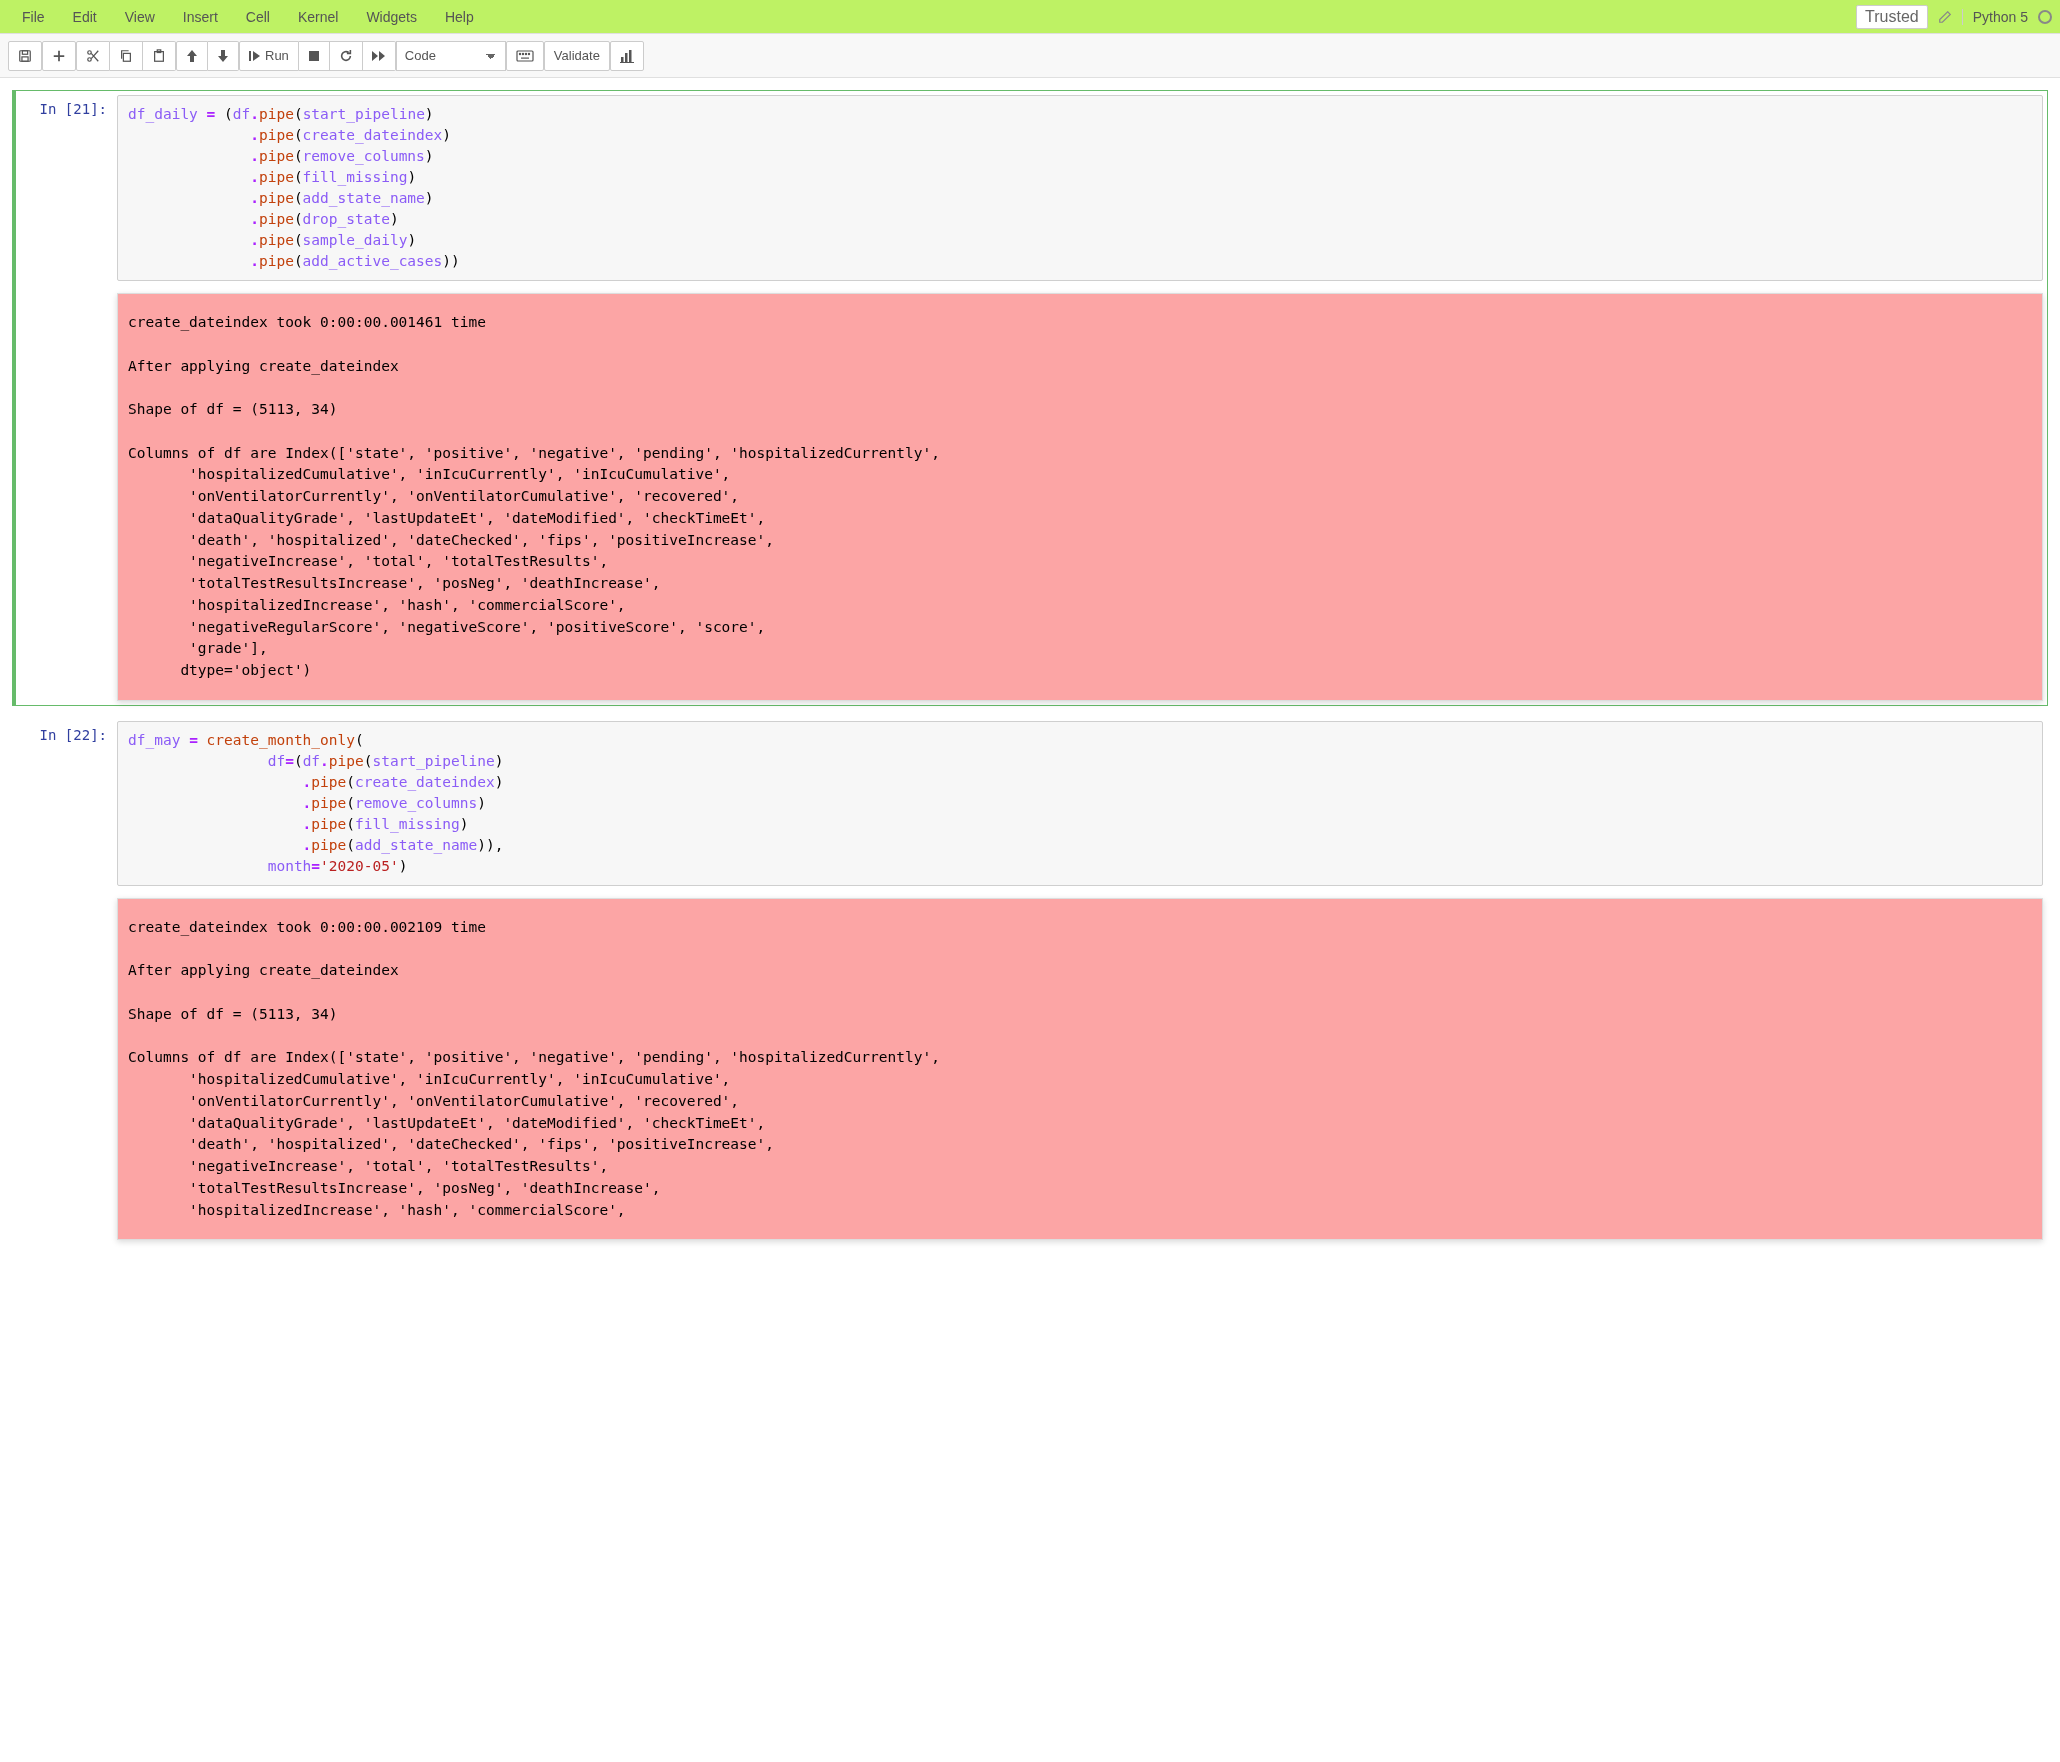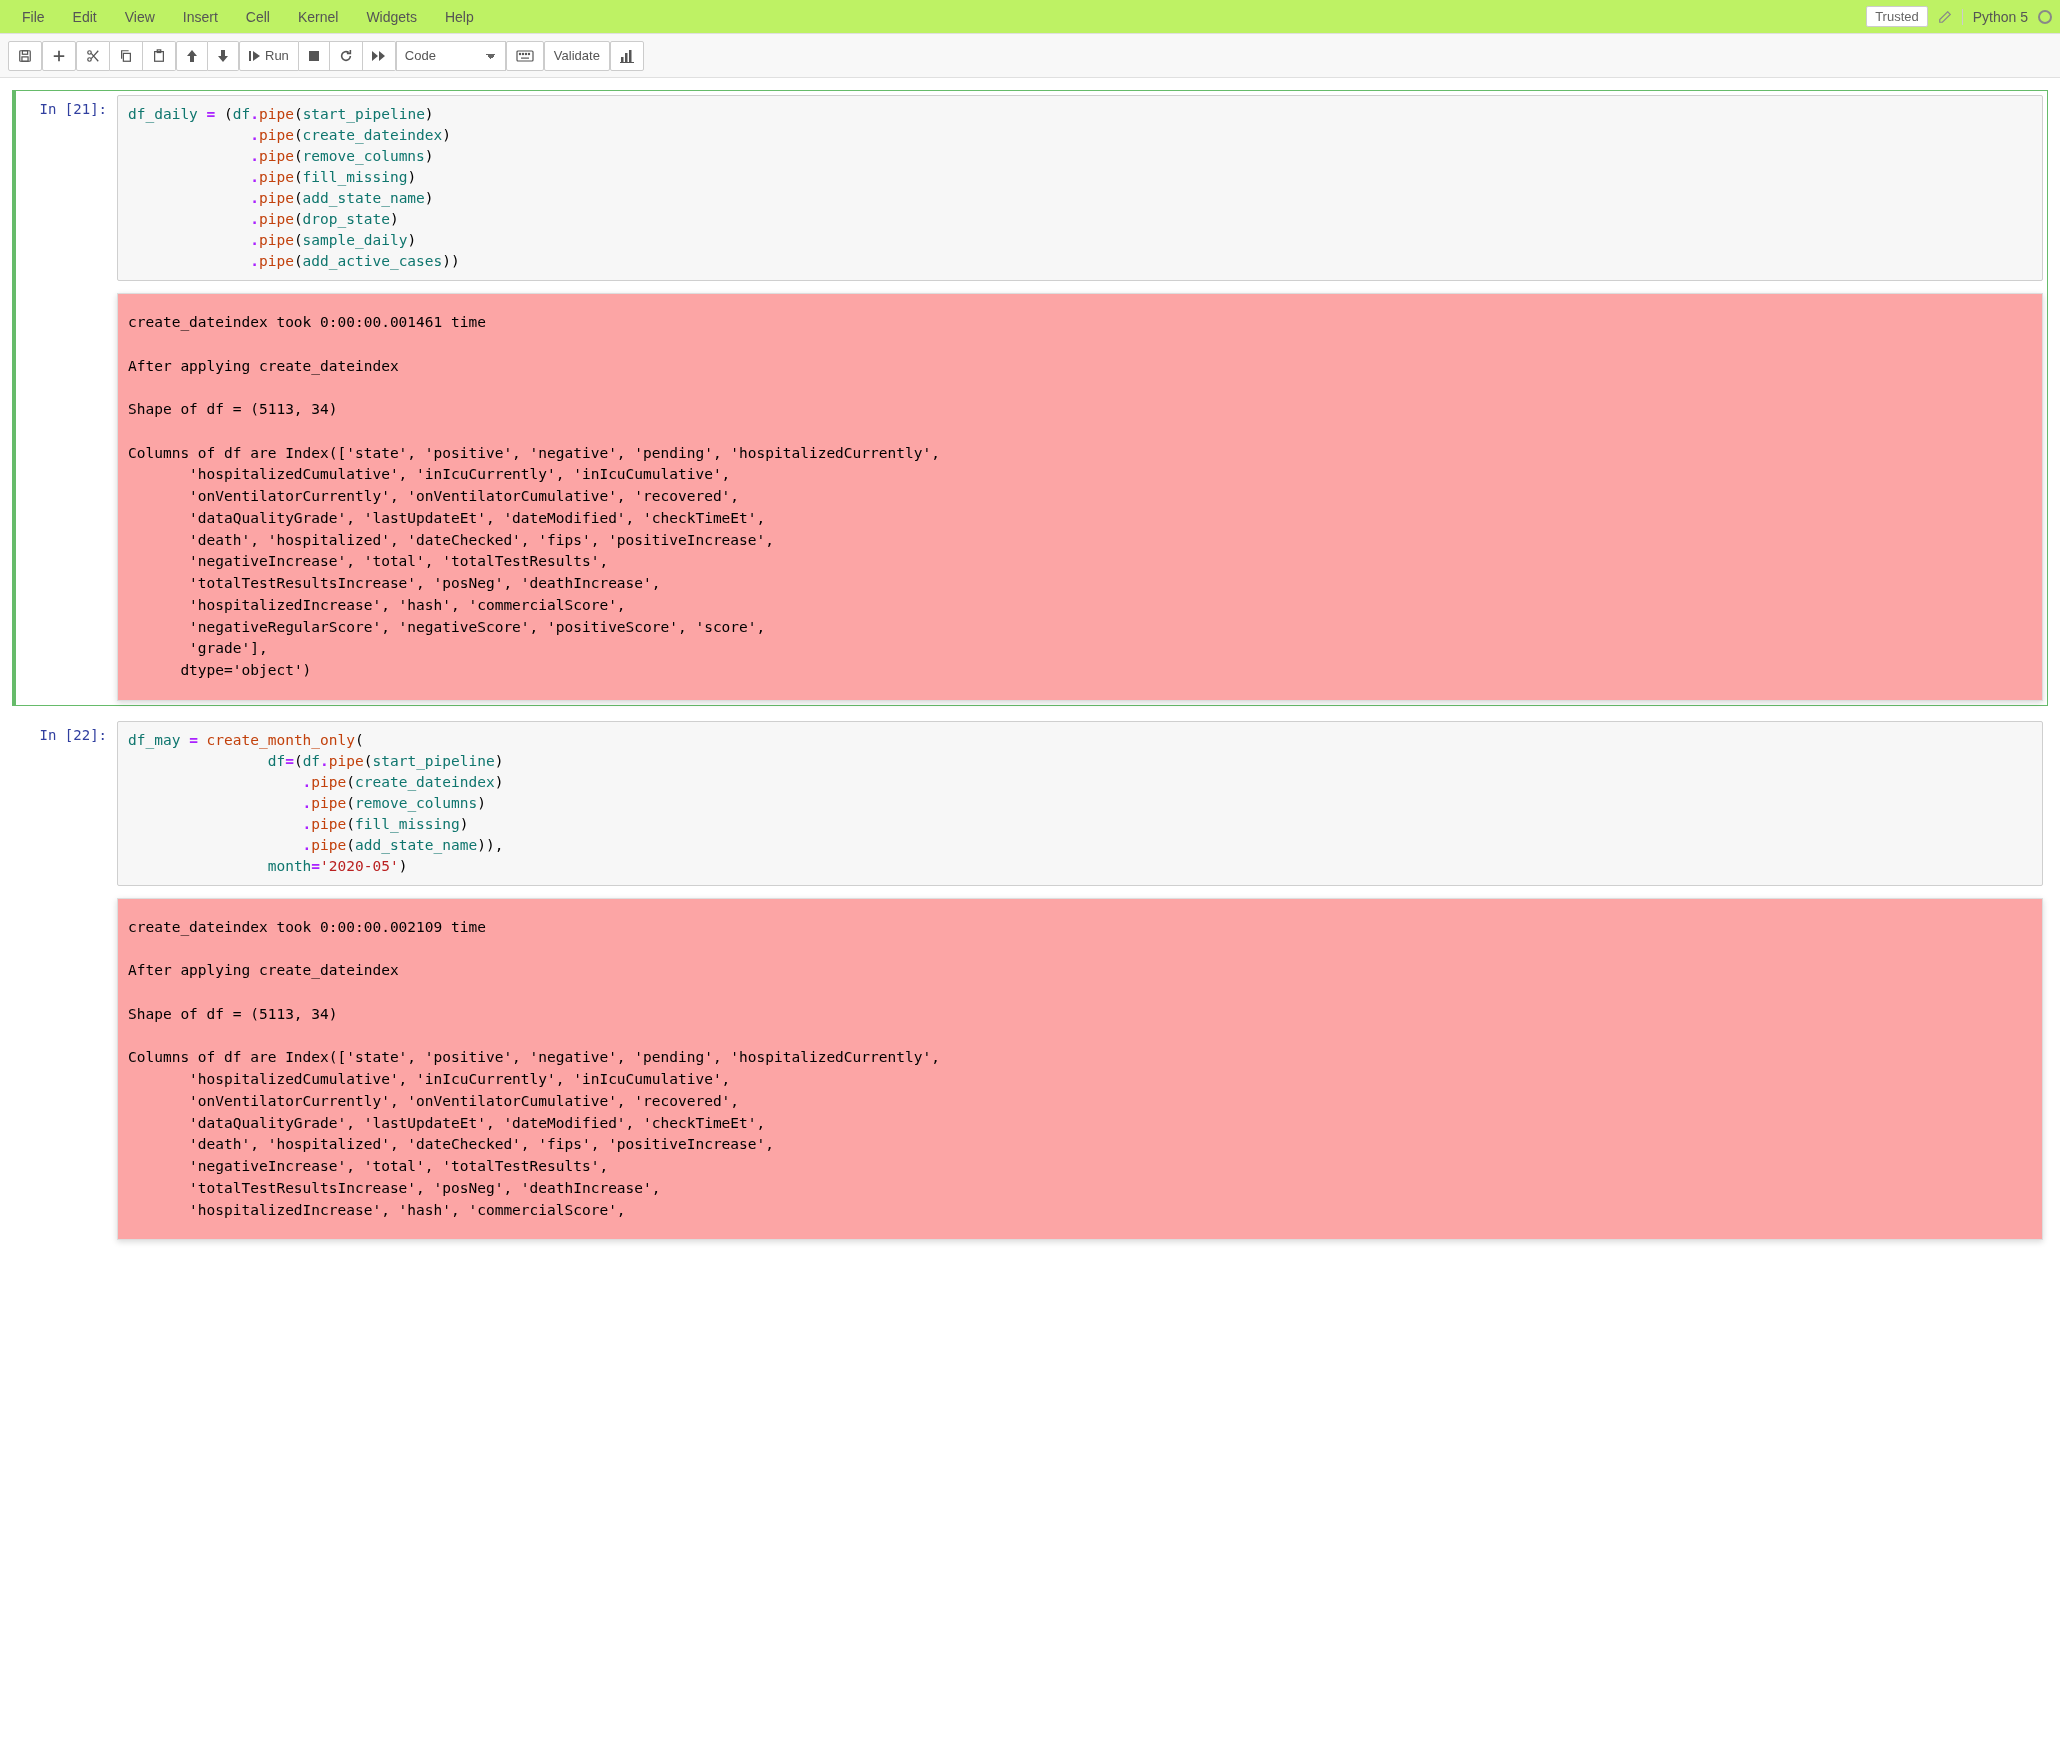--- a/index.html
+++ b/index.html
@@ -3,21 +3,21 @@
 <meta charset="utf-8">
 <style>
 * { box-sizing: border-box; margin: 0; padding: 0; }
 body { font-family: "Helvetica Neue", Helvetica, Arial, sans-serif; font-size: 14px; color: #333; background: #fff; }
 
 
 .menubar { height: 34px; display: flex; align-items: center; padding: 0 8px; border-bottom: 1px solid #e0e0e0; background: #bef264; }
 .menubar-left { display: flex; gap: 0; }
 .menu-item { padding: 6px 14px; color: #555; cursor: pointer; font-size: 14px; }
 .menubar-right { margin-left: auto; display: flex; align-items: center; gap: 10px; }
-.trusted { border: 1px solid #ccc; padding: 2px 8px; border-radius: 2px; font-size: 13px; color: #666; background: #fff; }
+.trusted { border: 1px solid #ccc; padding: 2px 8px; border-radius: 2px; font-size: 16px; color: #666; background: #fff; }
 .kernel-name { color: #555; font-size: 14px; border-left: 1px solid #ccc; padding-left: 10px; }
 .kernel-indicator { width: 14px; height: 14px; border: 2px solid #888; border-radius: 50%; display: inline-block; }
 .edit-icon { color: #888; }
 
 
 .toolbar { height: 44px; display: flex; align-items: center; padding: 4px 8px; border-bottom: 1px solid #e0e0e0; background: #f8f8f8; }
 .tb-group { display: flex; gap: 0; }
 .tb-btn { border: 1px solid #ccc; background: #fff; padding: 5px 9px; font-size: 13px; color: #555; cursor: pointer; display: flex; align-items: center; gap: 4px; min-width: 30px; justify-content: center; height: 30px; }
 .tb-group .tb-btn:not(:first-child) { border-left: none; }
 .tb-group .tb-btn:first-child { border-radius: 2px 0 0 2px; }
@@ -31,21 +31,21 @@
 .cell.selected { border: 1px solid #66bb6a; border-left: 4px solid #66bb6a; padding-left: 1px; }
 .prompt { width: 100px; flex-shrink: 0; text-align: right; padding: 6px 10px 0 0; font-family: monospace; font-size: 14px; color: #303F9F; }
 .cell-body { flex: 1; min-width: 0; }
 .input-area { border: 1px solid #cfcfcf; background: #f7f7f7; border-radius: 2px; padding: 8px 10px; font-family: monospace; font-size: 14.5px; line-height: 1.45; white-space: pre; overflow-x: auto; }
 
 .output-area { margin-top: 12px; border: 1px solid #ddd; box-shadow: 0 2px 6px rgba(0,0,0,0.15); background: #fca5a5; padding: 18px 10px; }
 .output-text { font-family: monospace; font-size: 14.5px; line-height: 1.5; white-space: pre-wrap; color: #000; }
 
 
 .cm { font-family: monospace; }
-.cm-var { color: #0f766e; }
+.cm-var { color: #8b5cf6; }
 .cm-op { color: #AA22FF; font-weight: bold; }
 .cm-pn { color: #000; }
 .cm-fn { color: #c2410c; }
 .cm-str { color: #BA2121; }
 svg { display: block; }
 </style>
 </head>
 <body>
 
 <div class="menubar">

